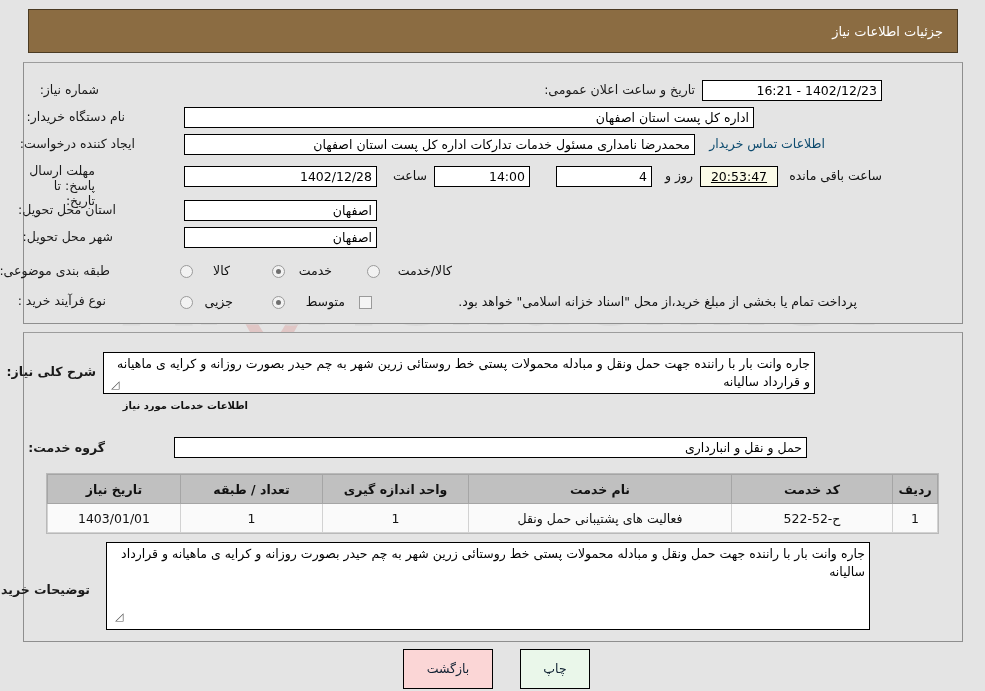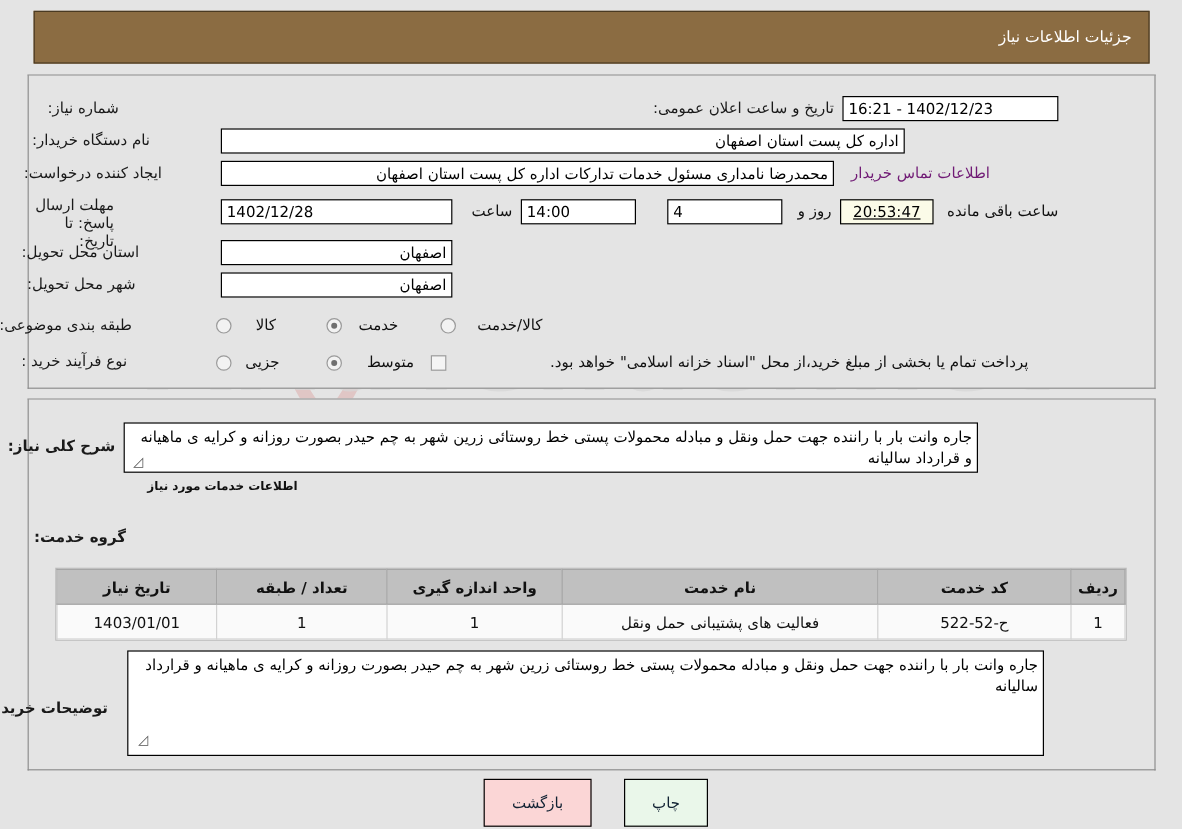--- a/index.html
+++ b/index.html
@@ -78,32 +78,32 @@
     line-height: 19px;
     height: 21px;
     padding: 0 4px;
     white-space: nowrap;
     overflow: hidden;
     z-index: 4;
     font-family: "DejaVu Sans", "Liberation Sans", sans-serif;
     direction: rtl;
   }
   .fld.num { direction: ltr; text-align: center; }
-  .fld.ctr { text-align: left; }
+  .fld.ctr { text-align: right; }
   .fld.rt  { text-align: right; }
   .fld.timer {
     background: #fbfbe8;
     text-align: center;
     direction: ltr;
     text-decoration: underline;
   }
   .link {
     position: absolute;
     font-size: 12.5px;
-    color: #701a75;
+    color: #0c4a6e;
     white-space: nowrap;
     z-index: 5;
     cursor: pointer;
   }
   .plain {
     position: absolute;
     font-size: 12.5px;
     color: #111;
     white-space: nowrap;
     z-index: 4;
@@ -298,20 +298,21 @@
 
   <div class="panel" id="panel-bottom"></div>
 
   <div class="lbl lbl-b" style="right:889px; top:364px;">شرح کلی نیاز:</div>
   <div class="ta" style="right:170px; top:352px; width:712px; height:42px;">جاره وانت بار با راننده جهت حمل ونقل و مبادله محمولات  پستی خط روستائی زرین شهر به چم حیدر بصورت روزانه و کرایه ی ماهیانه و قرارداد سالیانه</div>
   <div class="ta-grip" style="right:866px; top:378px;">◺</div>
 
   <div class="sec-head" style="right:737px; top:400px;">اطلاعات خدمات مورد نیاز</div>
 
   <div class="lbl lbl-b" style="right:880px; top:440px;">گروه خدمت:</div>
+  <div class="fld rt" style="right:178px; top:437px; width:633px;">حمل و نقل و انبارداری</div>
 
   <div class="tbl-wrap">
     <table class="grid">
       <thead>
         <tr>
           <th style="width:36px;">ردیف</th>
           <th style="width:152px;">کد خدمت</th>
           <th>نام خدمت</th>
           <th style="width:137px;">واحد اندازه گیری</th>
           <th style="width:133px;">تعداد / طبقه</th>

